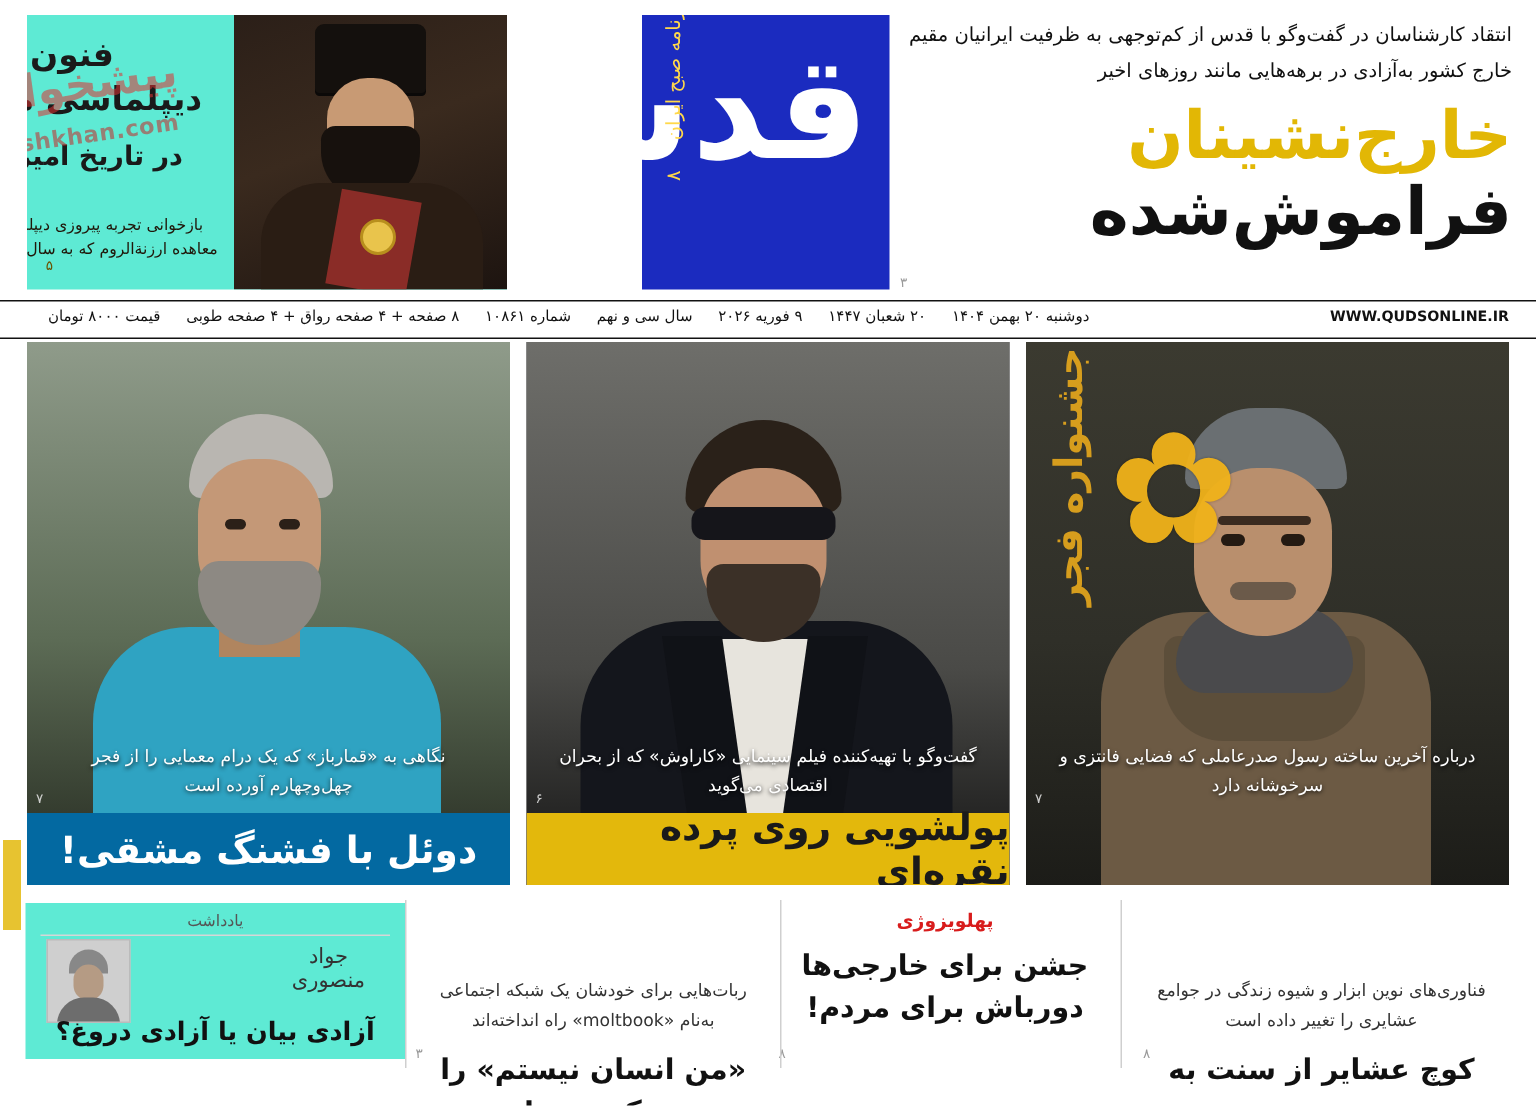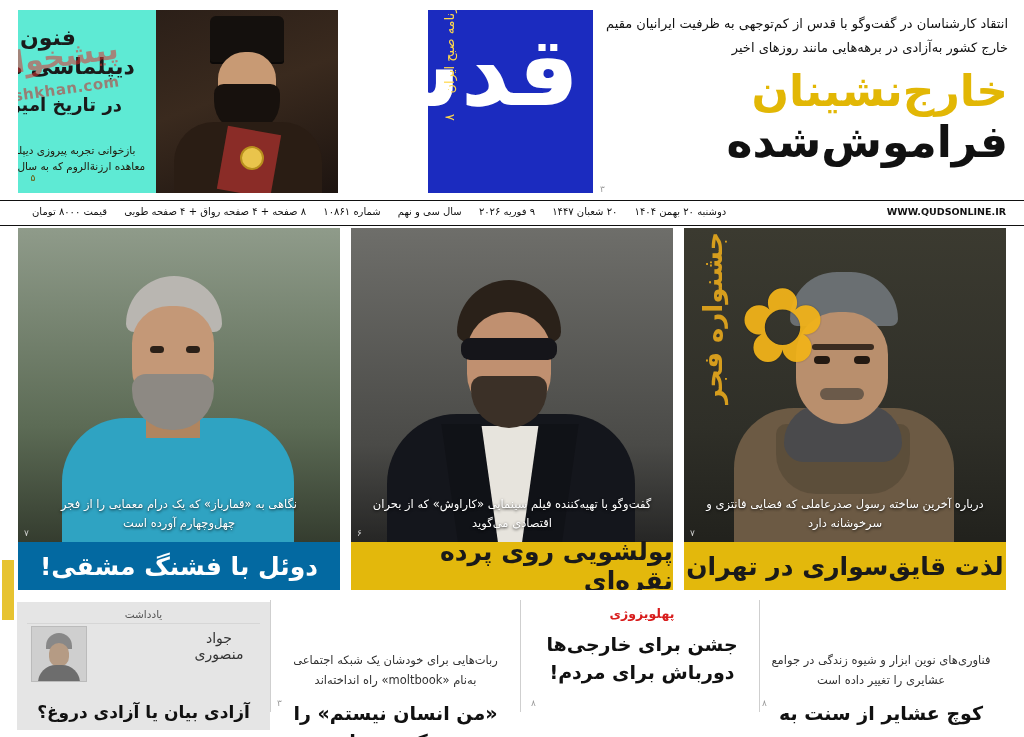--- a/index.html
+++ b/index.html
@@ -189,32 +189,32 @@
     position:absolute;left:6px;bottom:52px;font-size:9px;color:#e8e8e8;opacity:.85;
   }
 
   
   .bottom{position:absolute;left:18px;top:600px;width:988px;height:118px;}
   .bcol{
     position:absolute;top:0;height:112px;border-right:1px solid #cfcfcf;
     padding:6px 14px 0 14px;box-sizing:border-box;text-align:center;
   }
   .b1{right:0;width:250px;border-right:none;}
-  .b2{right:246px;width:235px;text-align:center;}
+  .b2{right:258px;width:235px;text-align:center;}
   .b3{right:485px;width:250px;}
   .b4{right:735px;width:253px;}
 
   .b-kicker{font-size:11.5px;line-height:1.75;color:#333;margin-top:44px;}
   .b-title{font-size:19px;font-weight:bold;color:#111;line-height:1.45;margin-top:10px;}
   .b-tag{font-size:12.5px;font-weight:bold;color:#d81c1c;margin-bottom:8px;}
   .b-num{position:absolute;left:6px;bottom:4px;font-size:9px;color:#999;}
 
   .note-box{
-    position:absolute;right:0;top:2px;width:253px;height:128px;
-    background:#e5e5e5;box-sizing:border-box;padding:6px 10px;
+    position:absolute;right:0;top:2px;width:253px;height:104px;
+    background:#5eead4;box-sizing:border-box;padding:6px 10px;
   }
   .note-head{font-size:10.5px;color:#555;text-align:center;border-bottom:1px solid #d6d6d6;padding-bottom:3px;}
   .note-author{
     position:absolute;right:12px;top:28px;font-size:14px;color:#333;text-align:center;width:78px;
   }
   .note-ava{
     position:absolute;left:14px;top:24px;width:54px;height:54px;background:#cfcfcf;overflow:hidden;border:1px solid #bbb;
   }
   .note-ava .h{position:absolute;left:14px;top:6px;width:26px;height:16px;background:#888;border-radius:13px 13px 0 0;}
   .note-ava .f{position:absolute;left:17px;top:16px;width:20px;height:24px;background:#b59b84;border-radius:10px;}
@@ -297,21 +297,20 @@
       <div class="m1-hat"></div>
       <div class="m1-face"></div>
       <div class="m1-brow"></div>
       <div class="m1-eye1"></div>
       <div class="m1-eye2"></div>
       <div class="m1-must"></div>
       <div class="simorgh">✿</div>
       <div class="fajr-text">جشنواره فجر</div>
       <div class="cap">درباره آخرین ساخته رسول صدرعاملی که فضایی فانتزی و سرخوشانه دارد</div>
       <div class="photo-num">۷</div>
-      <div class="headline hl-yellow">لذت قایق‌سواری در تهران</div>
     </div>
 
     <div class="photo p2">
       <div class="ph-bg2"></div>
       <div class="m2-body"></div>
       <div class="m2-shirt"></div>
       <div class="m2-lapel1"></div>
       <div class="m2-lapel2"></div>
       <div class="m2-hair"></div>
       <div class="m2-face"></div>

